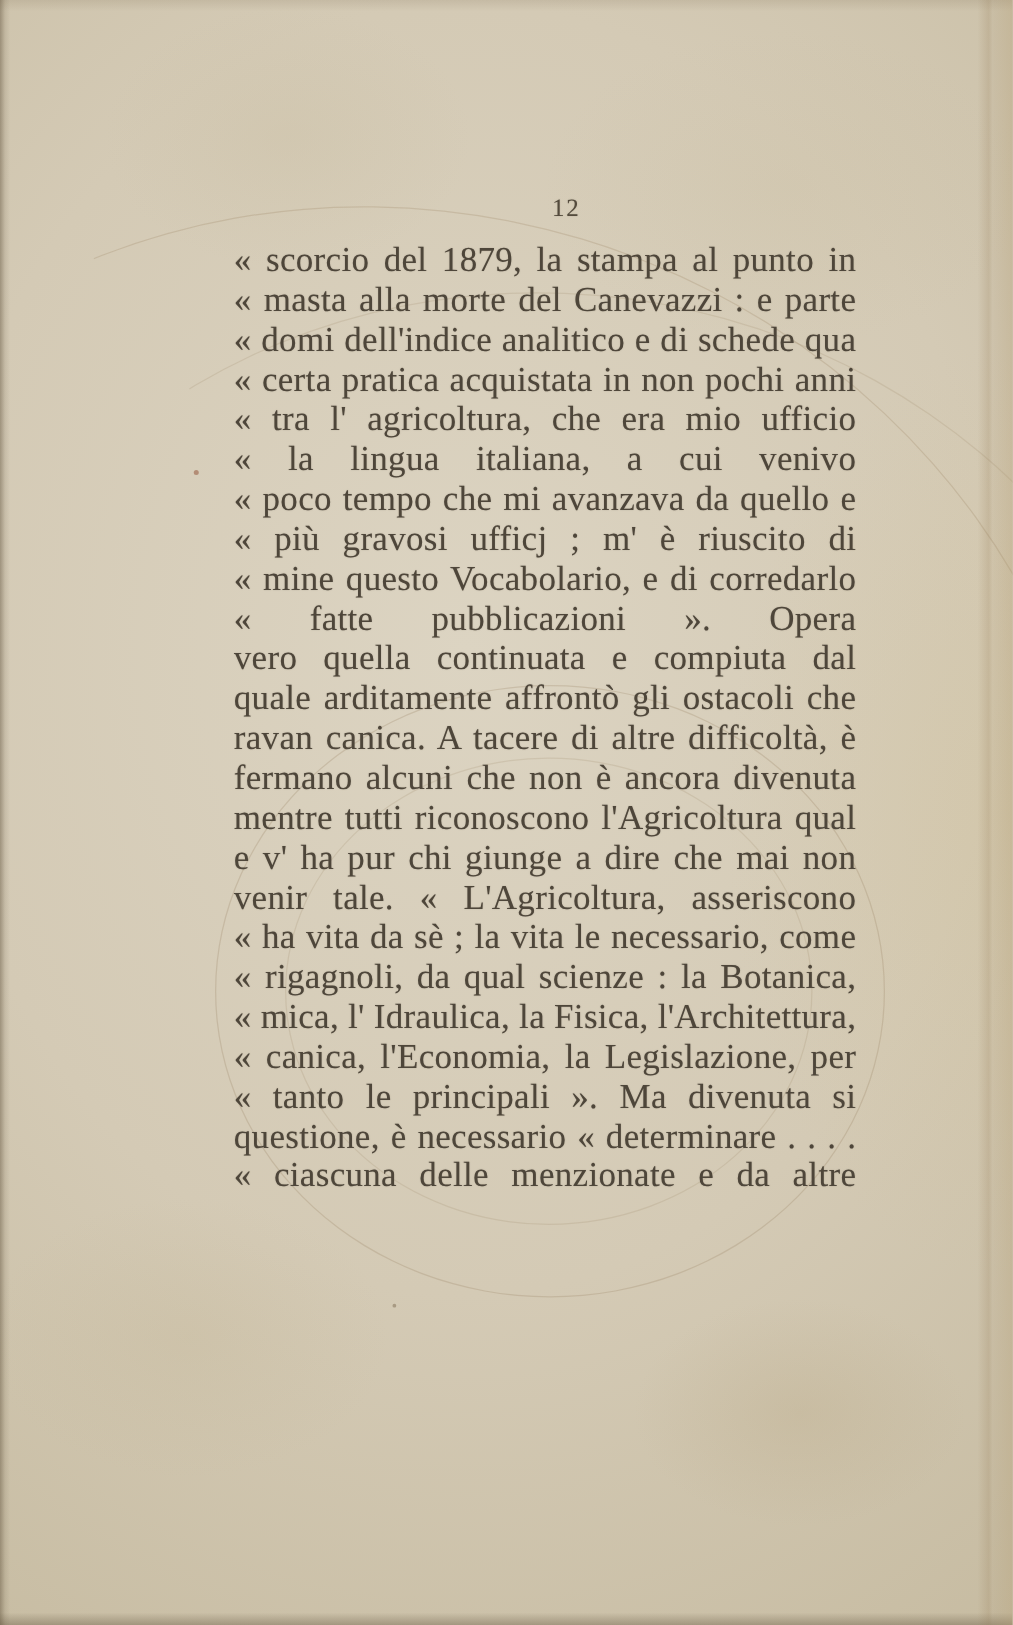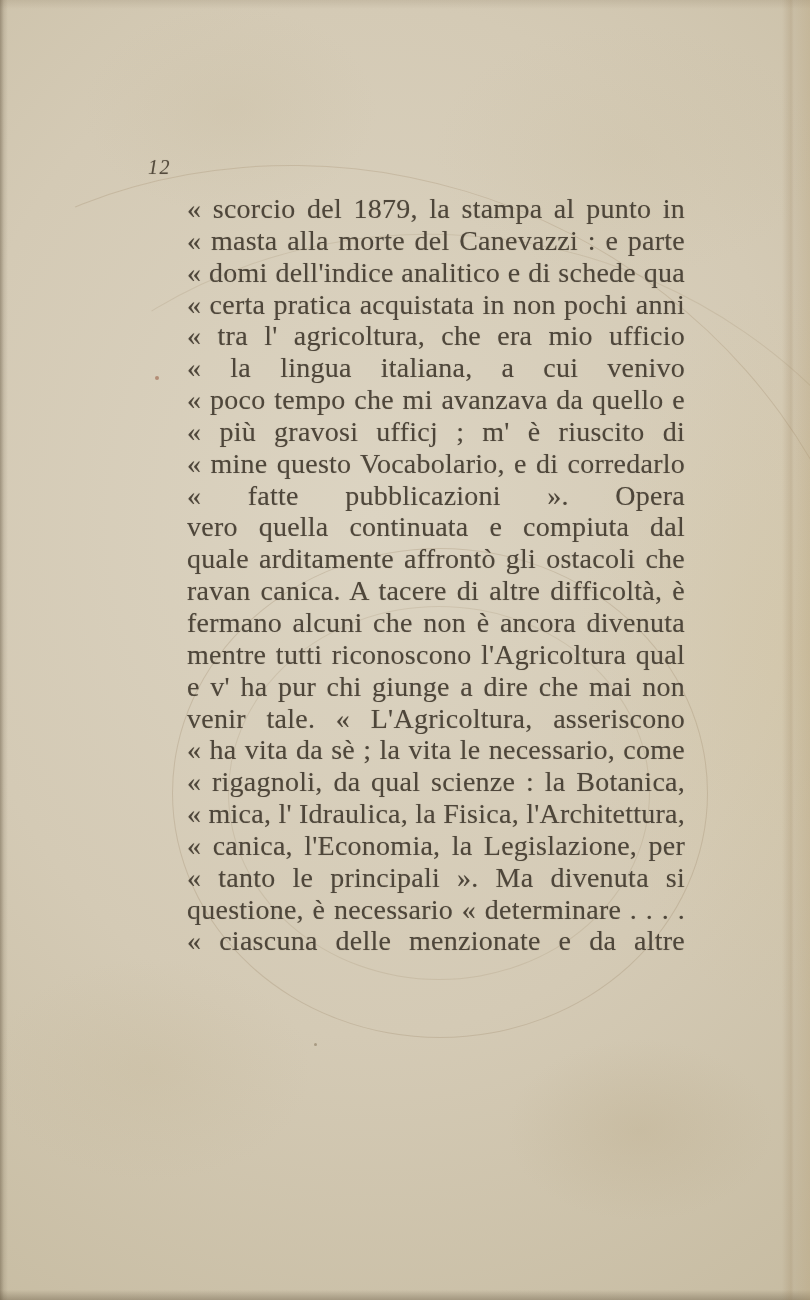--- a/index.html
+++ b/index.html
@@ -44,26 +44,25 @@
            border-top-color: rgba(150,126,92,0.24); transform: rotate(22deg); }
   .arc-4 { left: -90px; top: 235px; width: 1060px; height: 1010px;
            border-top-color: rgba(150,126,92,0.18); transform: rotate(13deg); }
   .speck { position: absolute; border-radius: 50%; pointer-events: none; }
   .speck-1 { left: 155px; top: 376px; width: 4px; height: 4px; background: rgba(150,88,62,0.55); }
   .speck-2 { left: 314px; top: 1043px; width: 3px; height: 3px; background: rgba(125,108,82,0.5); }
 
   .page-number {
     position: absolute;
     top: 156px; left: 148px; width: 610px;
-    text-align: left;
+    text-align: center;
     font-size: 20px;
     letter-spacing: 1.5px;
     color: #544b3d;
     text-shadow: 0 0 1px rgba(84,75,61,0.35);
-    font-style: italic;
   }
   .text-block {
     position: absolute;
     left: 187px; top: 193px; width: 498px;
     color: #4e463a;
     text-shadow: 0 0 1px rgba(78,70,58,0.35);
   }
   .text-block .line {
     height: 31.85px;
     line-height: 31.85px;

